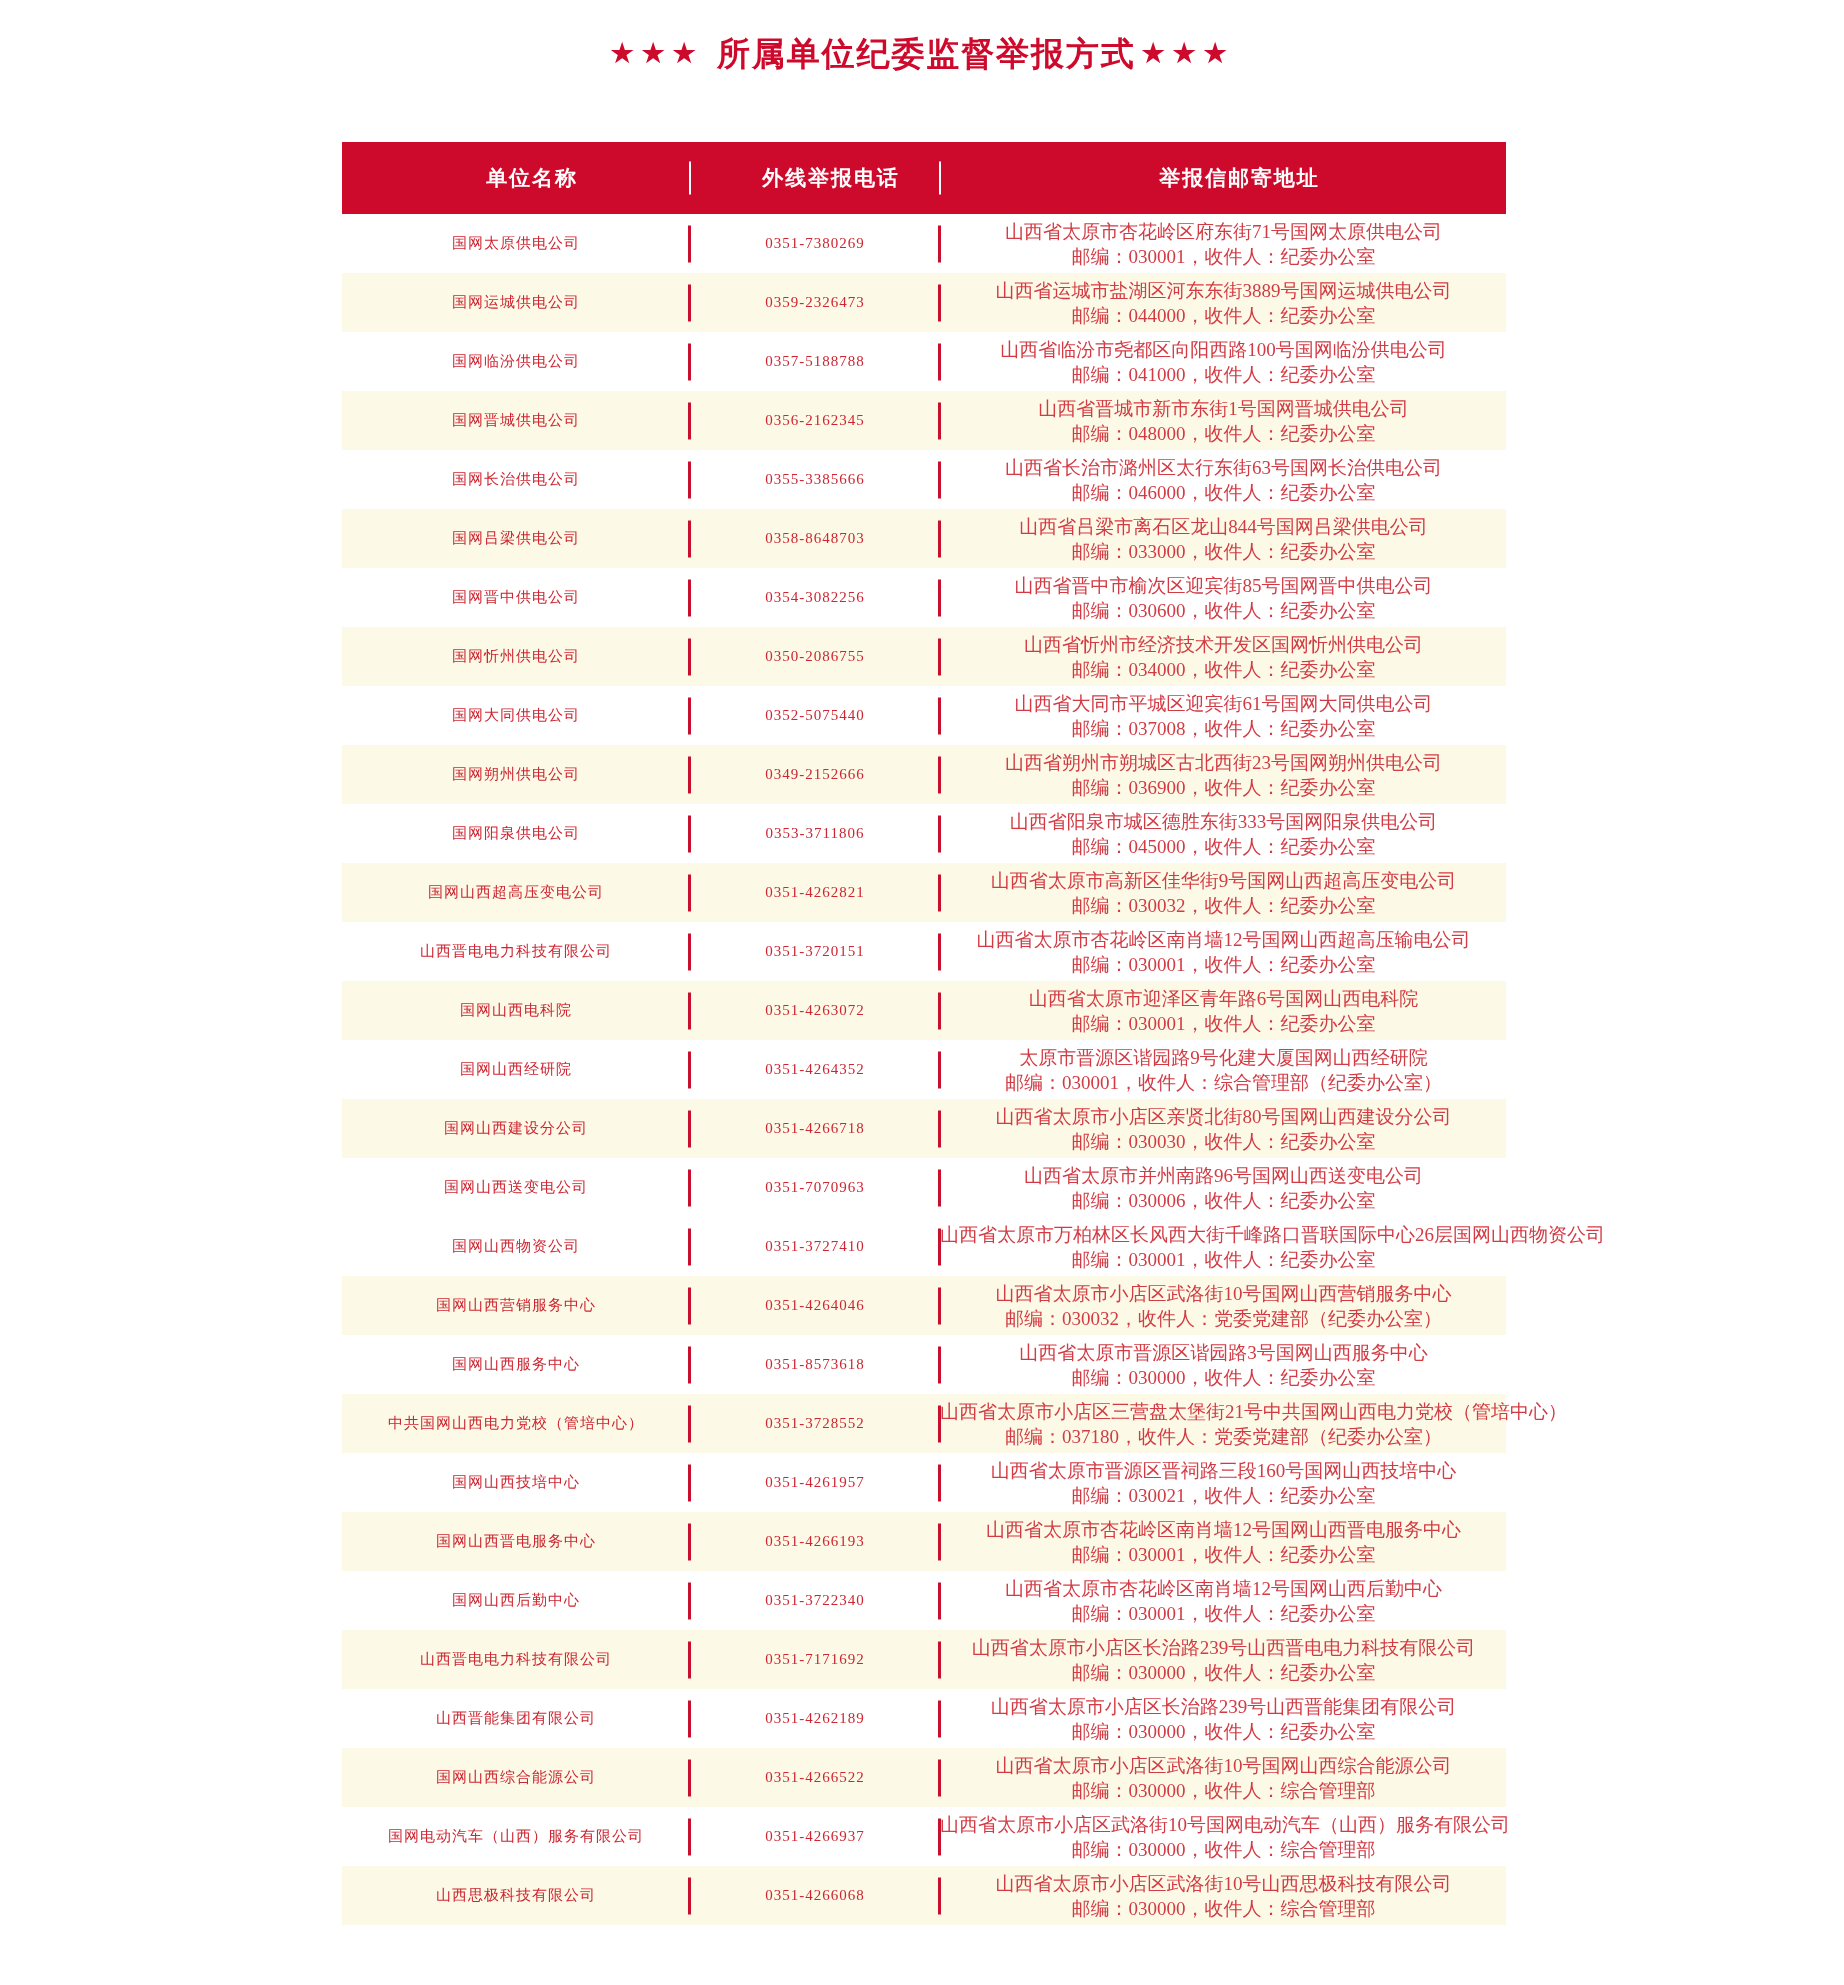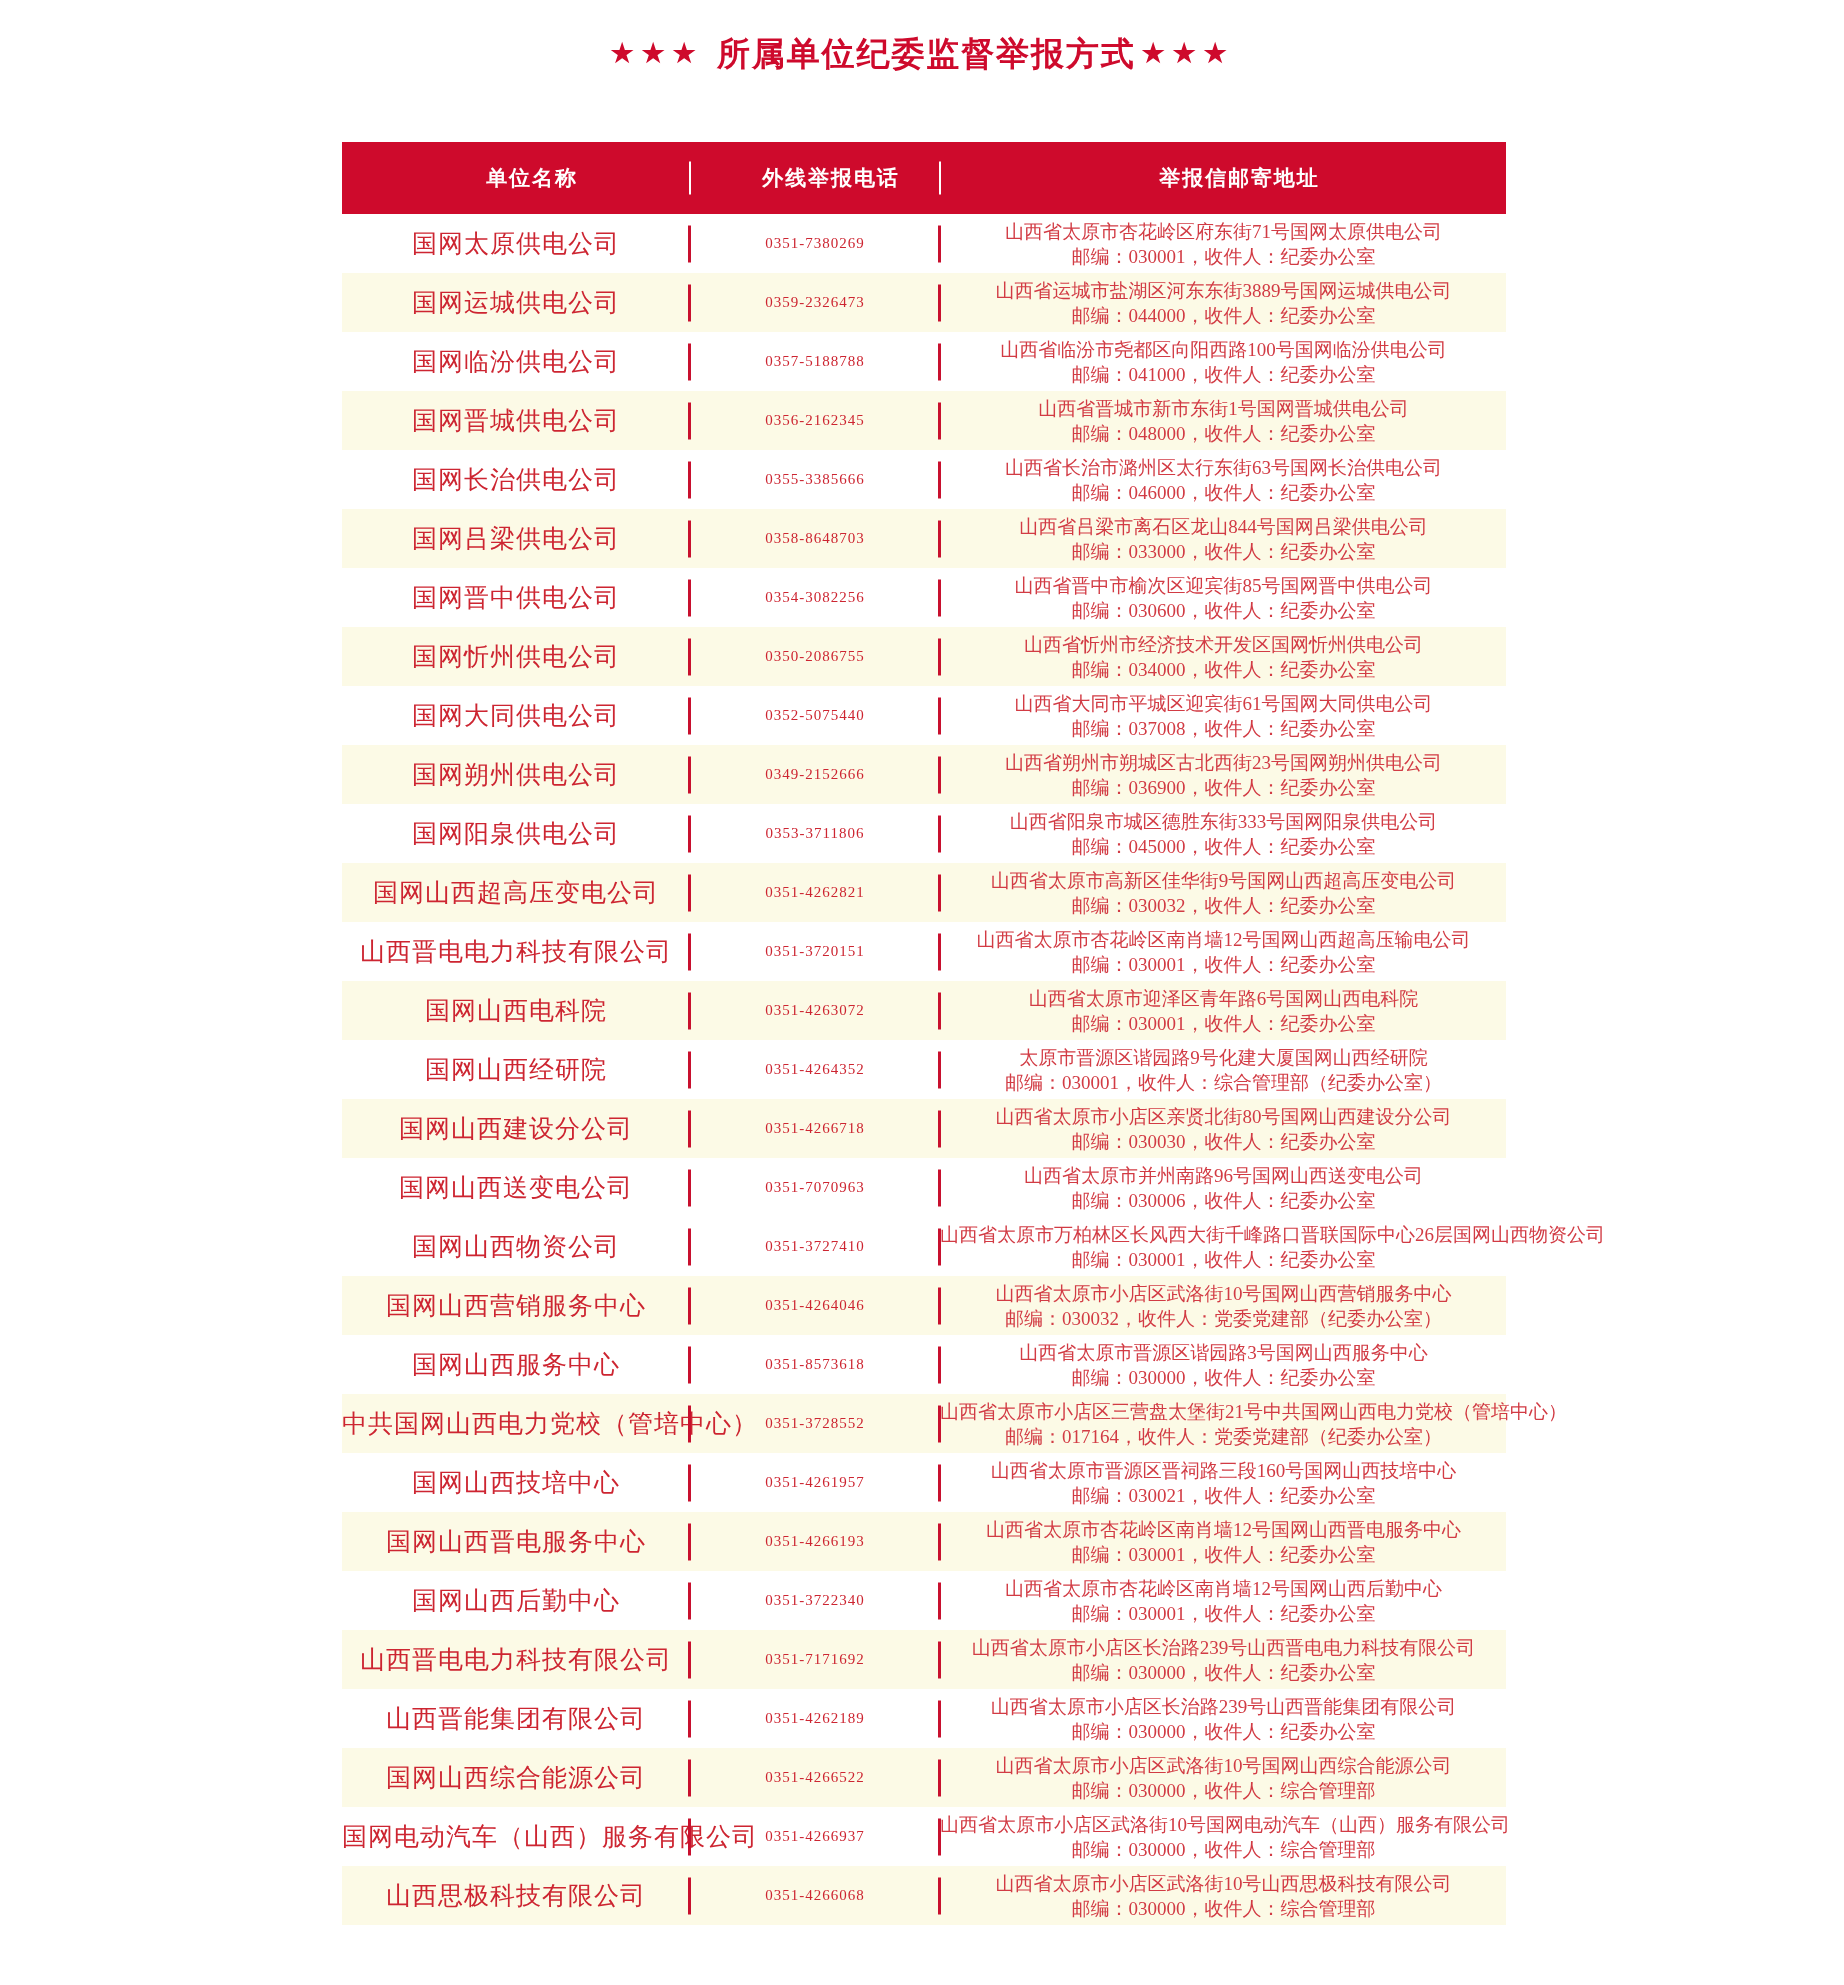--- a/index.html
+++ b/index.html
@@ -81,21 +81,21 @@
     top: 50%;
     transform: translateY(-50%);
     width: 2.9px;
     height: 37px;
     background: #c8102e;
   }
   .rdiv.d1 { left: 346px; }
   .rdiv.d2 { left: 596px; }
 
   .cell-name {
-    font-size: 25px;
+    font-size: 15px;
     letter-spacing: 1px;
     white-space: nowrap;
   }
   .cell-phone {
     font-size: 15px;
     letter-spacing: 1px;
     white-space: nowrap;
   }
   .cell-address {
     font-size: 19px;
@@ -339,21 +339,21 @@
     </div>
     <div class="rdiv d1"></div>
     <div class="rdiv d2"></div>
   </div>
 
   <div class="trow alt">
     <div class="cell-name">中共国网山西电力党校（管培中心）</div>
     <div class="cell-phone">0351-3728552</div>
     <div class="cell-address">
       <div>山西省太原市小店区三营盘太堡街21号中共国网山西电力党校（管培中心）</div>
-      <div>邮编：017164，收件人：党委党建部（纪委办公室）</div>
+      <div>邮编：037180，收件人：党委党建部（纪委办公室）</div>
     </div>
     <div class="rdiv d1"></div>
     <div class="rdiv d2"></div>
   </div>
 
   <div class="trow">
     <div class="cell-name">国网山西技培中心</div>
     <div class="cell-phone">0351-4261957</div>
     <div class="cell-address">
       <div>山西省太原市晋源区晋祠路三段160号国网山西技培中心</div>

